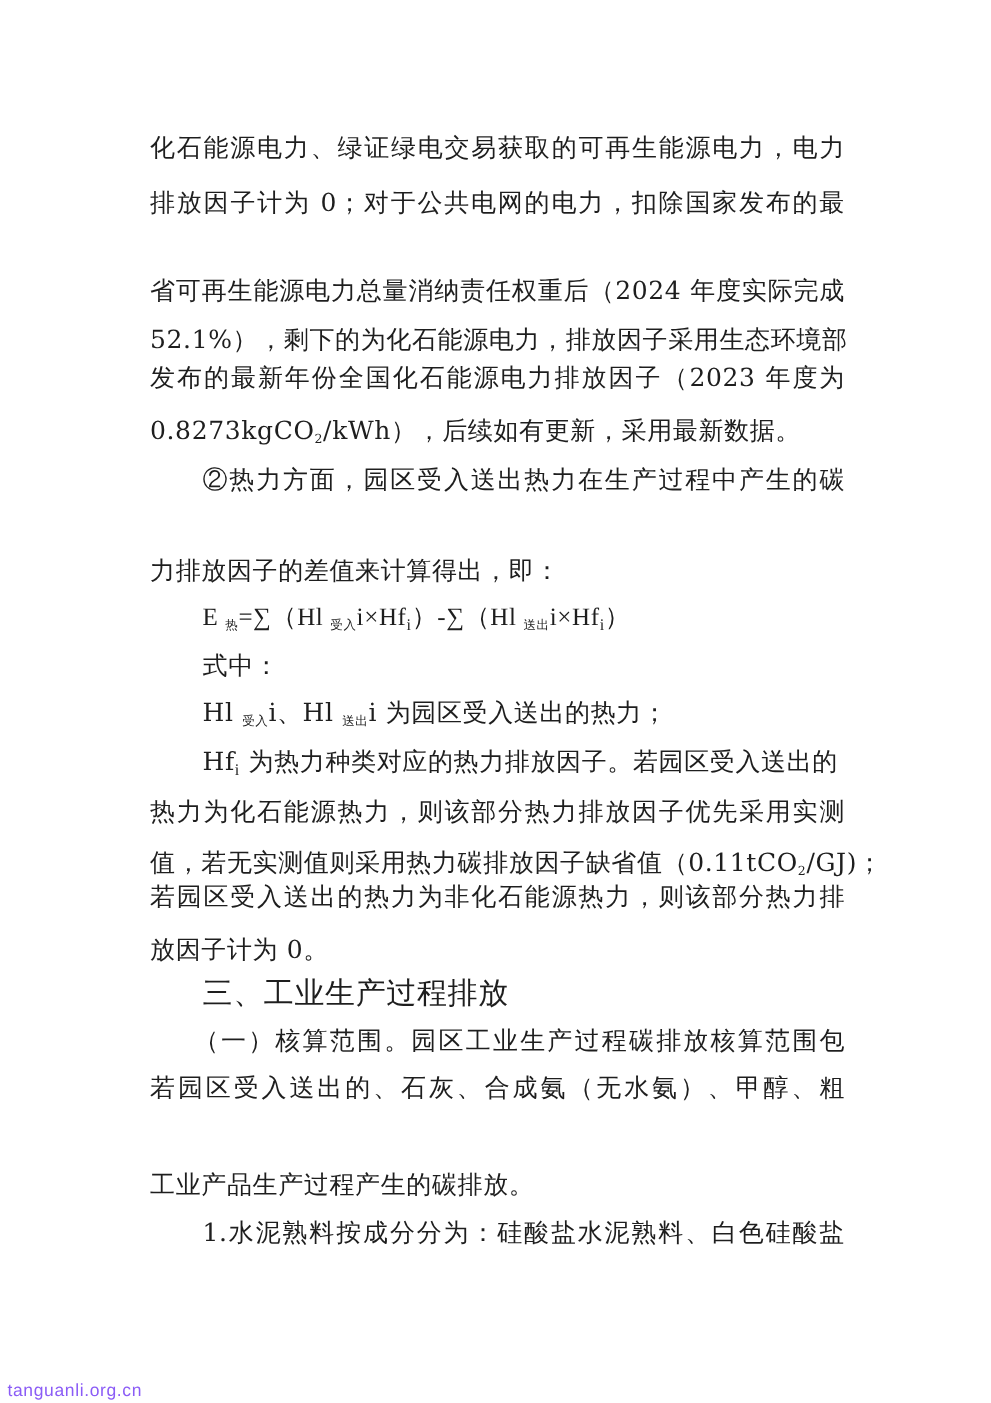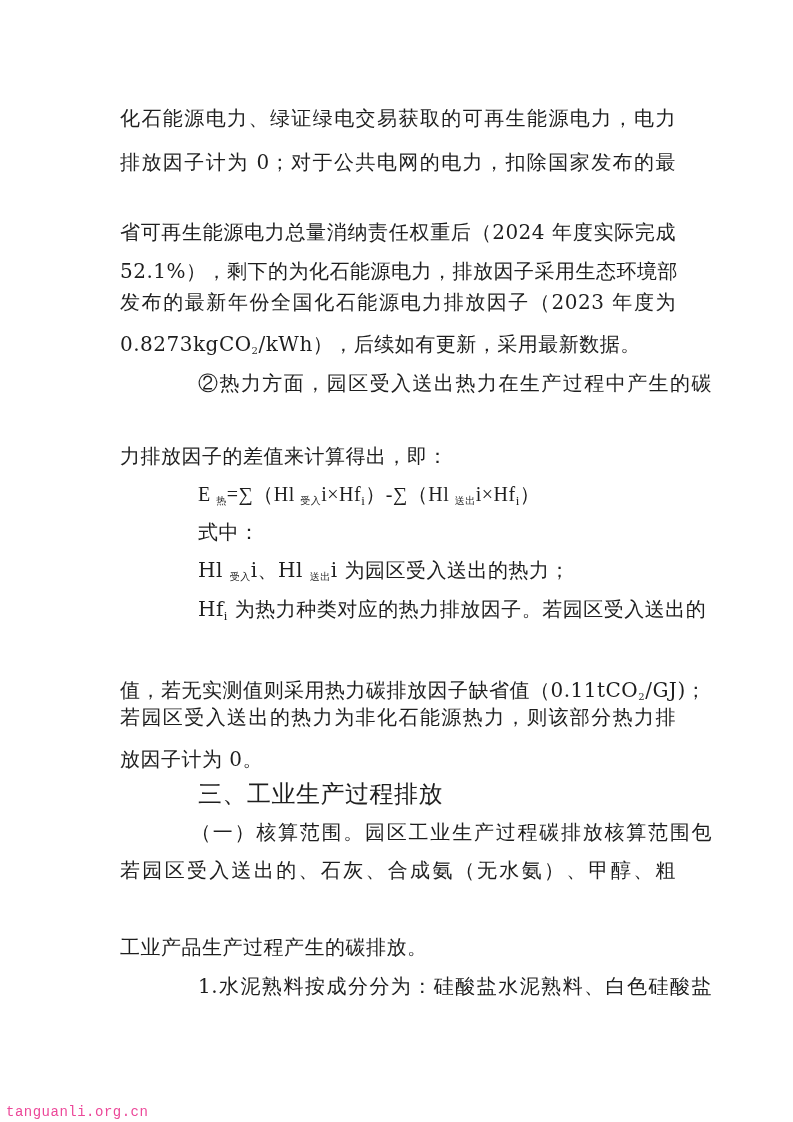--- a/index.html
+++ b/index.html
@@ -6,28 +6,28 @@
   body {
     width: 793px; height: 1122px; background: #ffffff; position: relative; overflow: hidden;
     font-family: "DejaVu Serif", "Liberation Serif", serif; color: #1e1e1e;
   }
   .page { position: absolute; left: 0; top: 0; width: 793px; height: 1122px; }
   .line {
     position: absolute; left: 120px; width: 556px; font-size: 20px; line-height: 24px;
     white-space: nowrap; text-align: justify; text-align-last: justify; letter-spacing: 0.5px;
   }
   .line.noj { text-align-last: left; }
-  .ind { left: 162px; width: 514px; margin-left: 36px; }
+  .ind { left: 162px; width: 514px; }
   .num { font-family: "Liberation Serif", serif; }
   .head { font-family: "DejaVu Sans", sans-serif; font-weight: normal; font-size: 24px; }
   .sub { font-size: 10px; vertical-align: -3px; }
   .isub { font-size: 13px; vertical-align: -4px; font-family: "Liberation Serif", serif; }
   .watermark {
-    position: absolute; left: 6px; top: 1104px; font-family: Liberation Mono, monospace;
-    font-size: 14px; color: #ec4899; letter-spacing: 0.5px;
+    position: absolute; left: 6px; top: 1104px; font-family: Liberation Sans, sans-serif;
+    font-size: 14px; color: #8b5cf6; letter-spacing: 0.5px;
   }
 </style>
 </head>
 <body>
 
 <div class="page">
   <div class="line" style="top:106px">化石能源电力、绿证绿电交易获取的可再生能源电力，电力</div>
   <div class="line" style="top:150px">排放因子计为 0；对于公共电网的电力，扣除国家发布的最</div>
   <div class="line" style="top:220px">省可再生能源电力总量消纳责任权重后（2024 年度实际完成</div>
   <div class="line" style="top:259px">52.1%），剩下的为化石能源电力，排放因子采用生态环境部</div>
@@ -38,20 +38,21 @@
   <div class="line noj" style="top:444px">力排放因子的差值来计算得出，即：</div>
 
   <div class="line ind noj num" style="top:482px"><span>E </span><span class="sub">热</span><span>=∑（Hl </span><span class="sub">受入</span><span>i×Hf</span><span class="isub">i</span><span>）-∑（Hl </span><span class="sub">送出</span><span>i×Hf</span><span class="isub">i</span><span>）</span></div>
 
   <div class="line ind noj" style="top:520px">式中：</div>
 
   <div class="line ind noj" style="top:558px"><span>Hl </span><span class="sub">受入</span><span>i、Hl </span><span class="sub">送出</span><span>i 为园区受入送出的热力；</span></div>
 
   <div class="line ind noj" style="top:597px"><span>Hf</span><span class="isub">i</span><span> 为热力种类对应的热力排放因子。若园区受入送出的</span></div>
 
+  <div class="line" style="top:637px">热力为化石能源热力，则该部分热力排放因子优先采用实测</div>
   <div class="line noj" style="top:678px"><span>值，若无实测值则采用热力碳排放因子缺省值（0.11tCO</span><span class="sub">2</span><span>/GJ)；</span></div>
   <div class="line" style="top:705px">若园区受入送出的热力为非化石能源热力，则该部分热力排</div>
   <div class="line noj" style="top:747px">放因子计为 0。</div>
 
   <div class="line ind noj head" style="top:782px">三、工业生产过程排放</div>
 
   <div class="line ind" style="top:820px;left:155px;width:521px">（一）核算范围。园区工业生产过程碳排放核算范围包</div>
   <div class="line" style="top:858px">若园区受入送出的、石灰、合成氨（无水氨）、甲醇、粗</div>
   <div class="line noj" style="top:935px">工业产品生产过程产生的碳排放。</div>
   <div class="line ind" style="top:974px">1.水泥熟料按成分分为：硅酸盐水泥熟料、白色硅酸盐</div>

